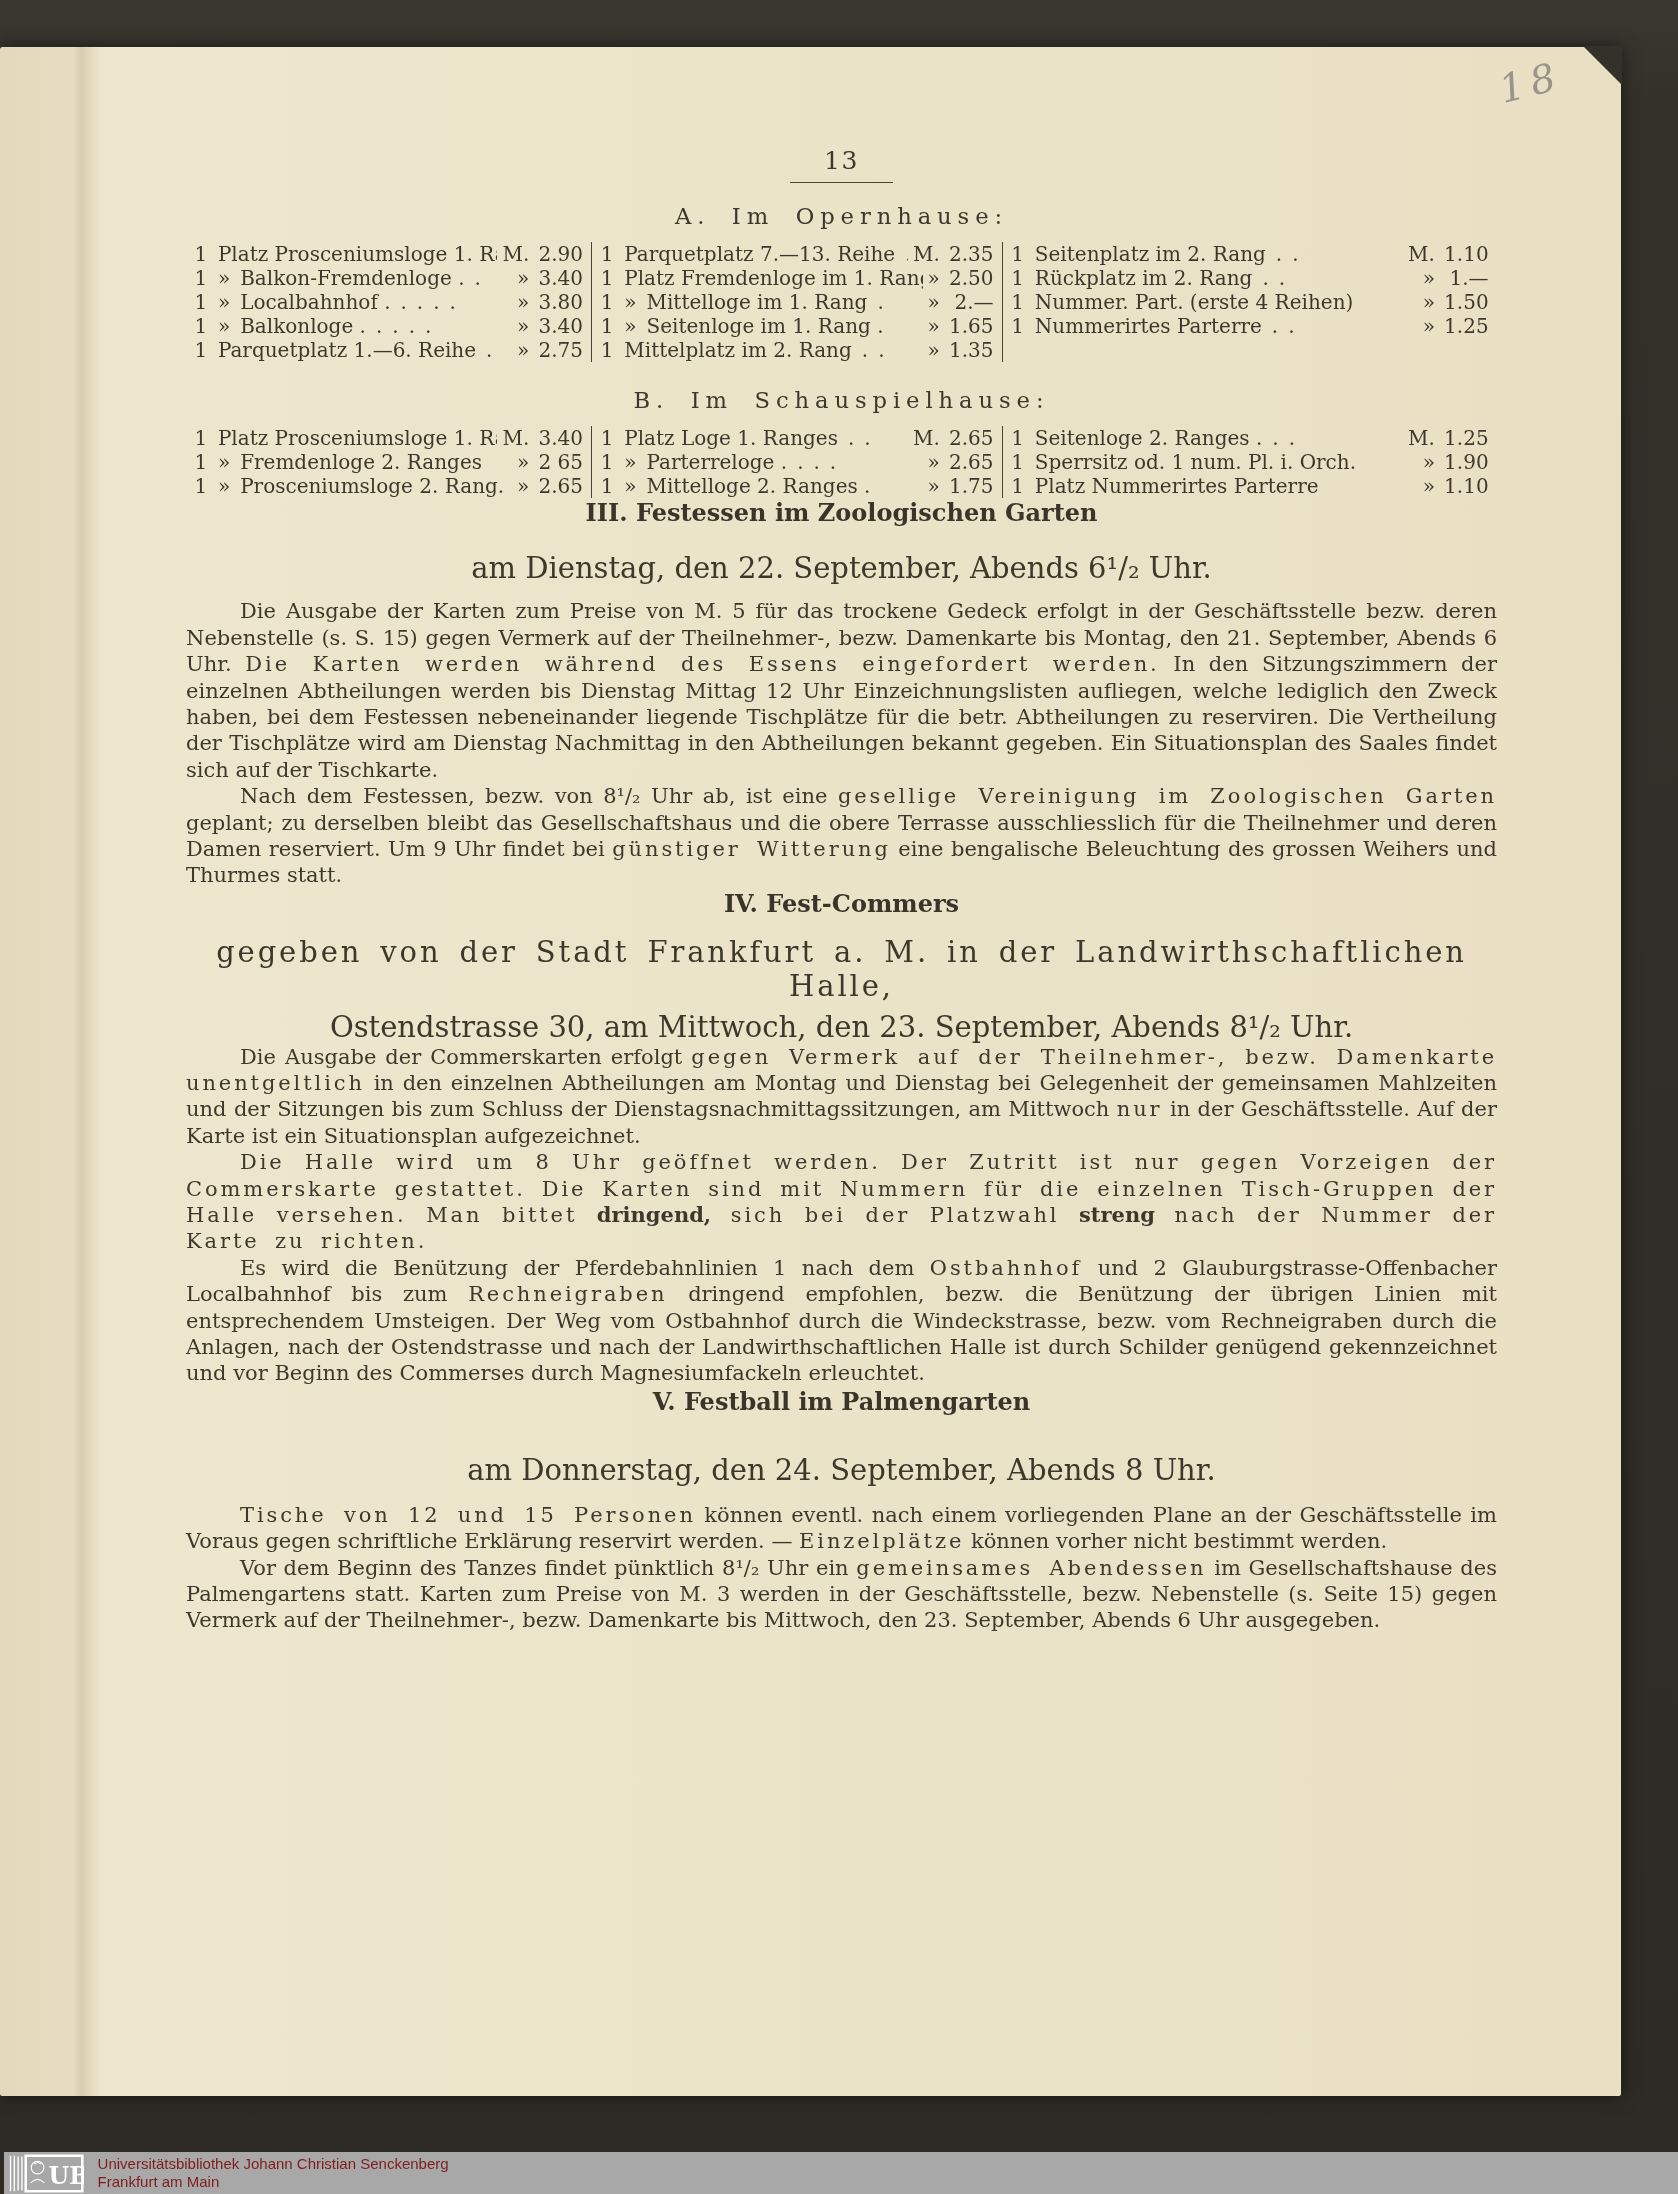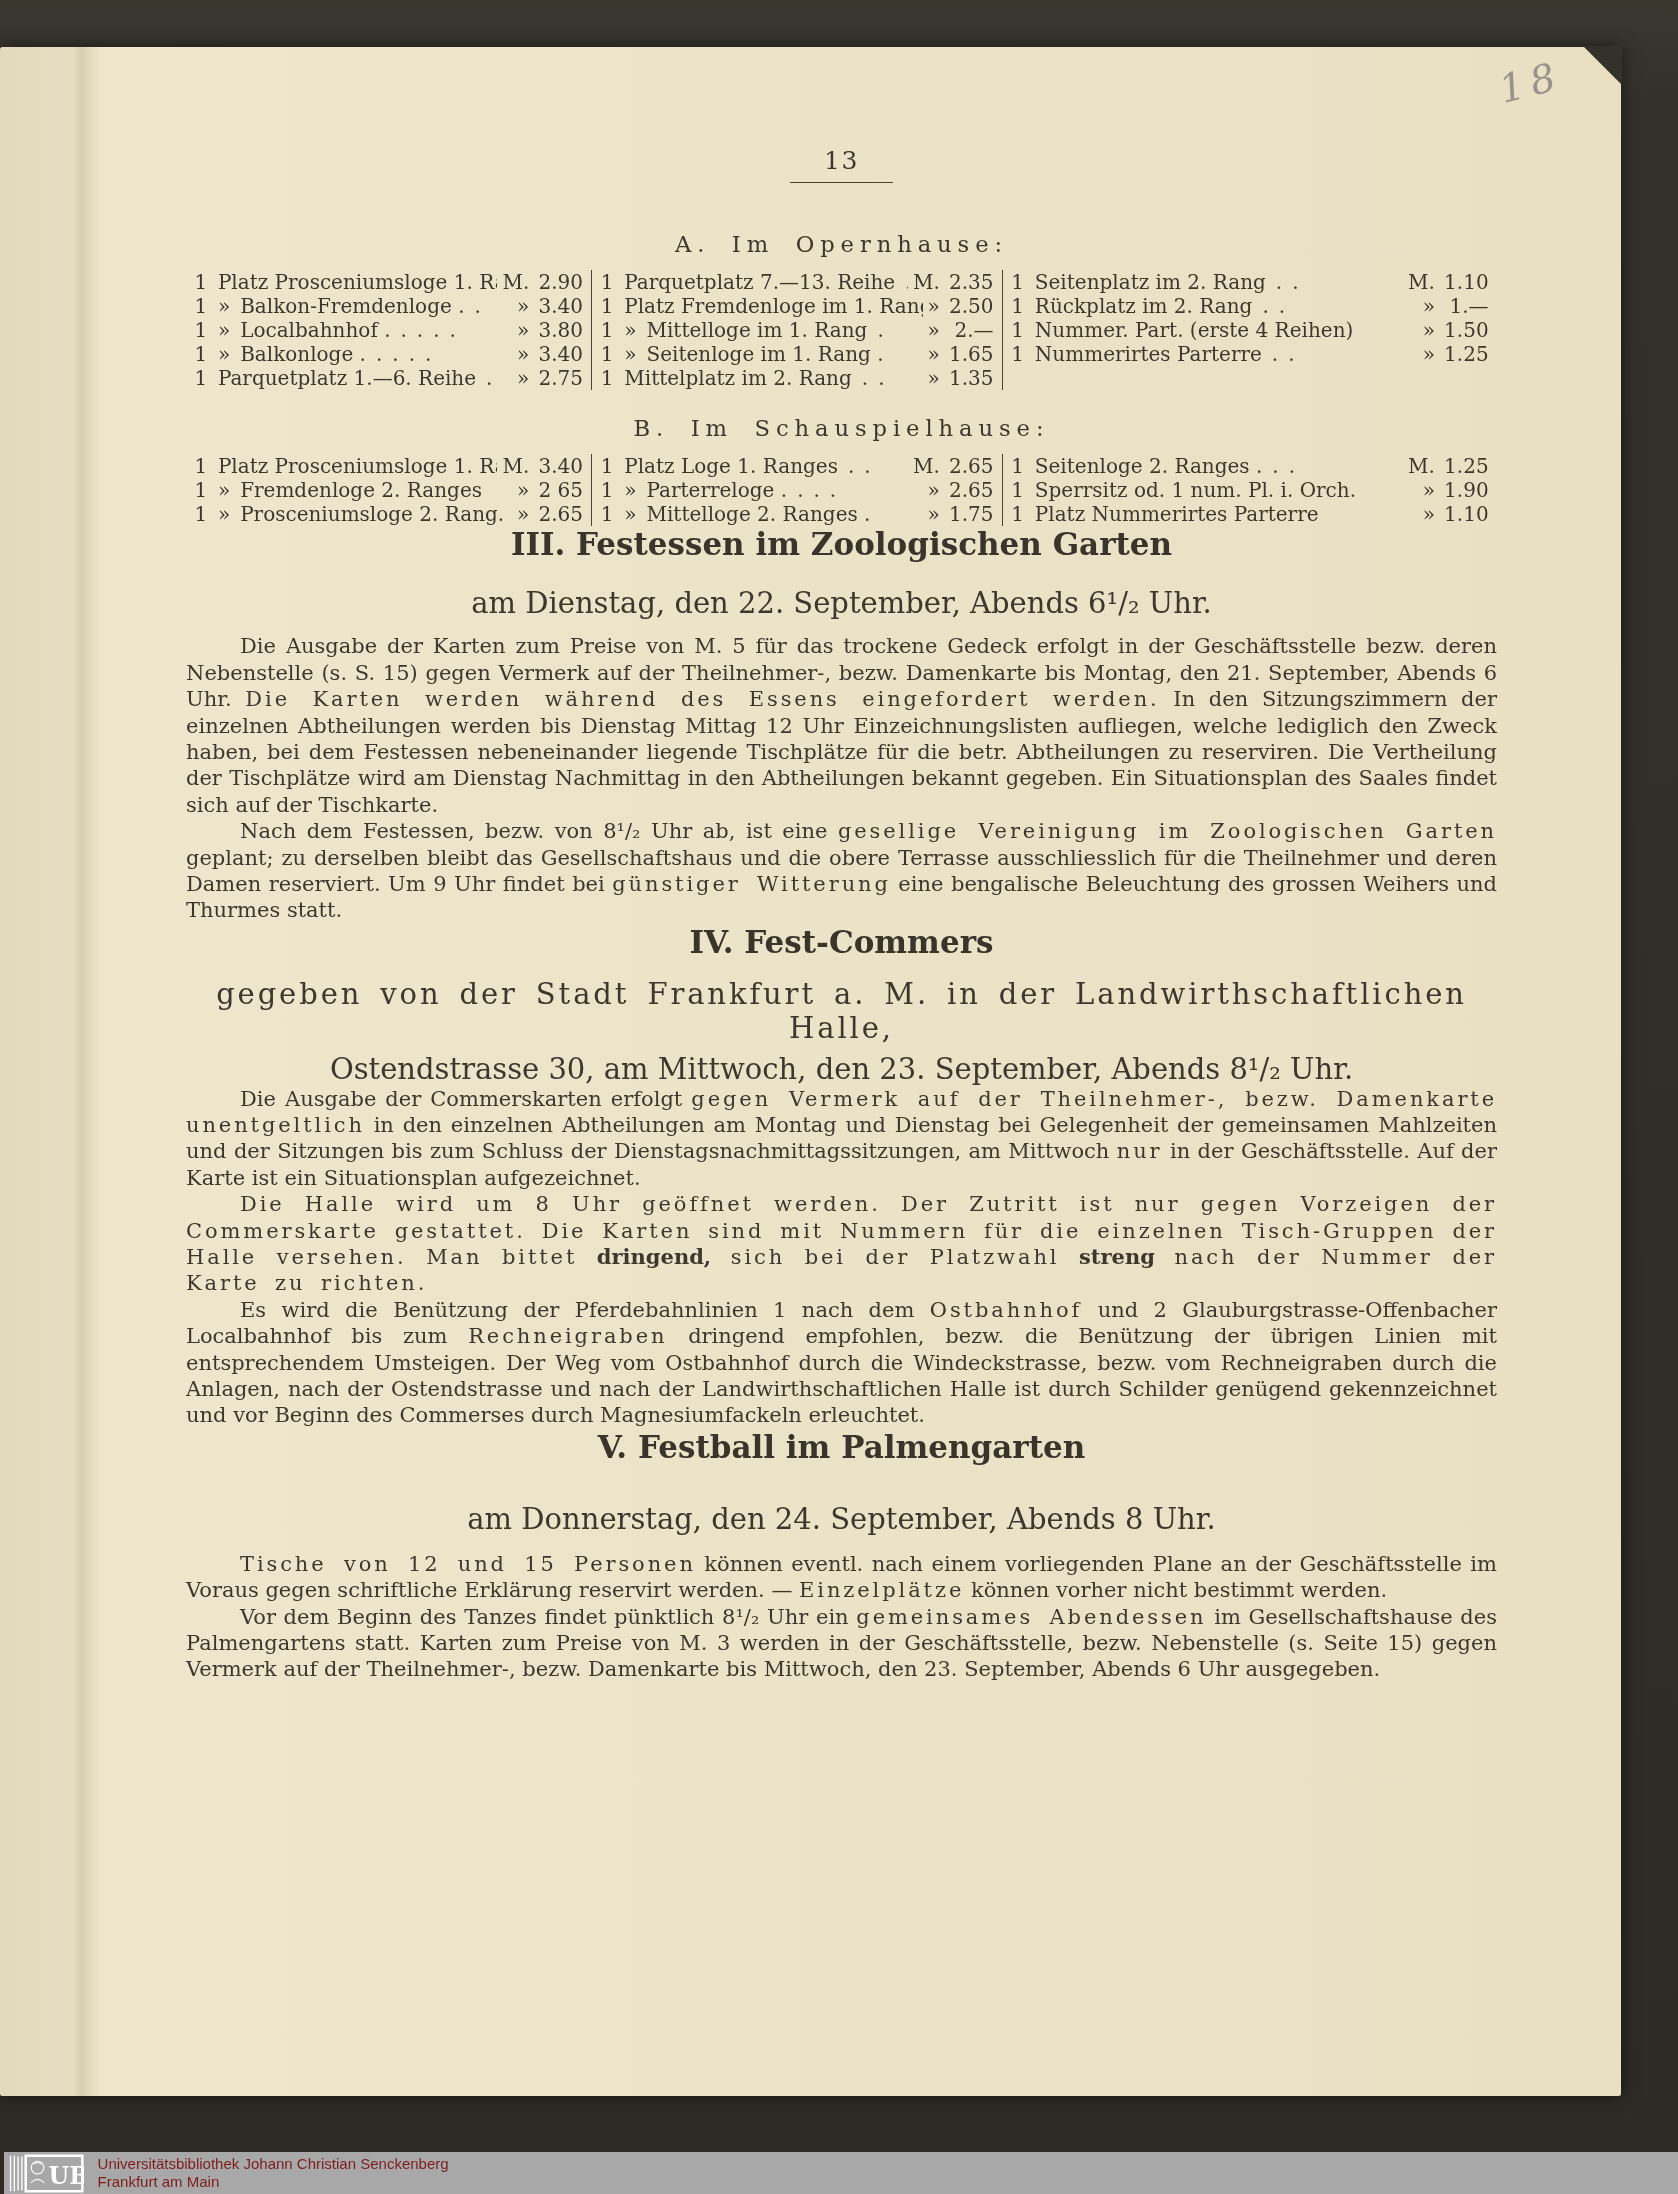--- a/index.html
+++ b/index.html
@@ -26,26 +26,26 @@
   .pcol{padding:0 8.4px;min-width:0;}
   .pcol.c1{flex:0.92;}
   .pcol.c2{flex:0.93;}
   .pcol.c3{flex:1.13;}
   .pcol + .pcol{border-left:1.7px solid #4a4335;}
   .prow{display:flex;white-space:nowrap;}
   .prow .q{flex:none;width:23.5px;}
   .prow .l{flex:1;overflow:hidden;}
   .prow .c{flex:none;margin:0 6.7px 0 5px;}
   .prow .p{flex:none;min-width:47px;text-align:right;}
-  h2.sec-title{text-align:center;font-size:31px;font-weight:700;margin:0;color:#3a342a;}
+  h2.sec-title{text-align:center;font-size:24px;font-weight:700;margin:0;color:#3a342a;}
   .subtitle{text-align:center;font-size:29px;margin:0;}
   .gesperrt{letter-spacing:2.9px;word-spacing:5.9px;}
   .bold{font-weight:700;}
   .paras p{margin:0;text-align:justify;font-size:21px;line-height:26.4px;text-indent:54px;}
-  .mt-secA{margin-top:48px;}
+  .mt-secA{margin-top:20px;}
   .mt-tblB{margin-top:25px;}
   .mt-h3{margin-top:34px;}
   .mt-sub{margin-top:23.5px;}
   .mt-paras{margin-top:13.4px;}
   .mt-h4{margin-top:39px;}
   .mt-sub4a{margin-top:17px;}
   .mt-sub4b{margin-top:6.7px;}
   .mt-h5{margin-top:42px;}
   .mt-sub5{margin-top:37px;}
   .mt-paras5{margin-top:15px;}

